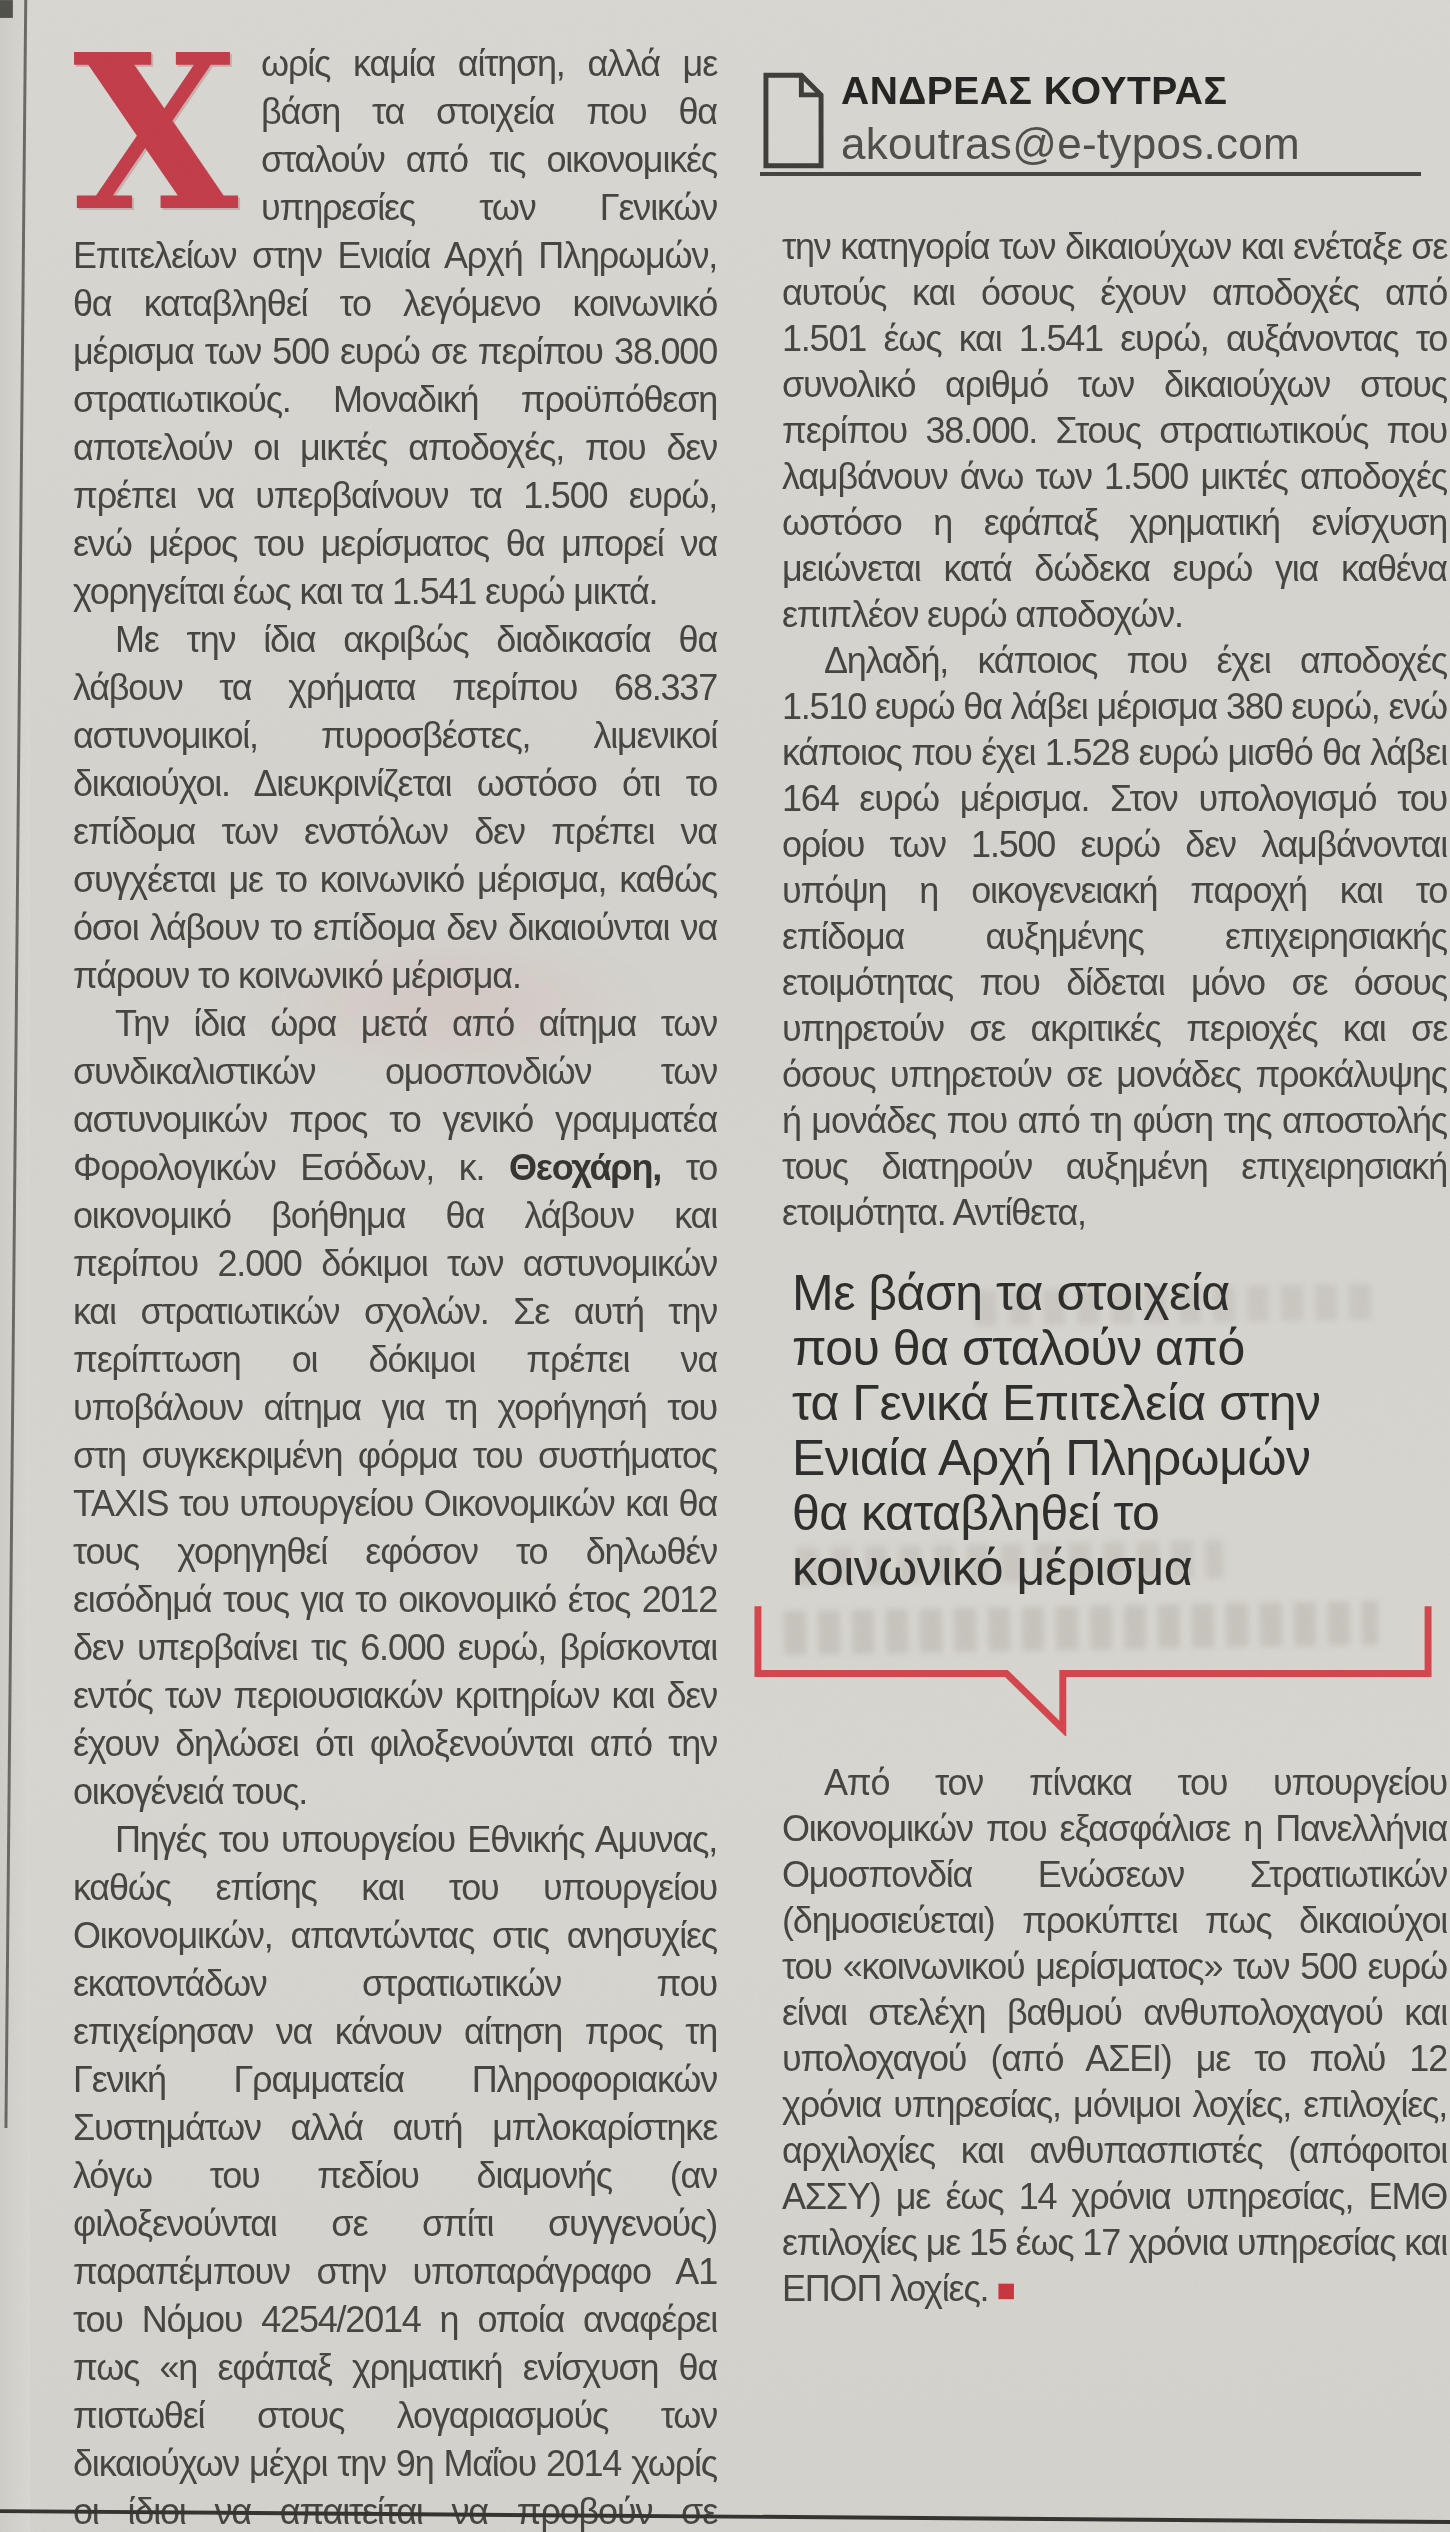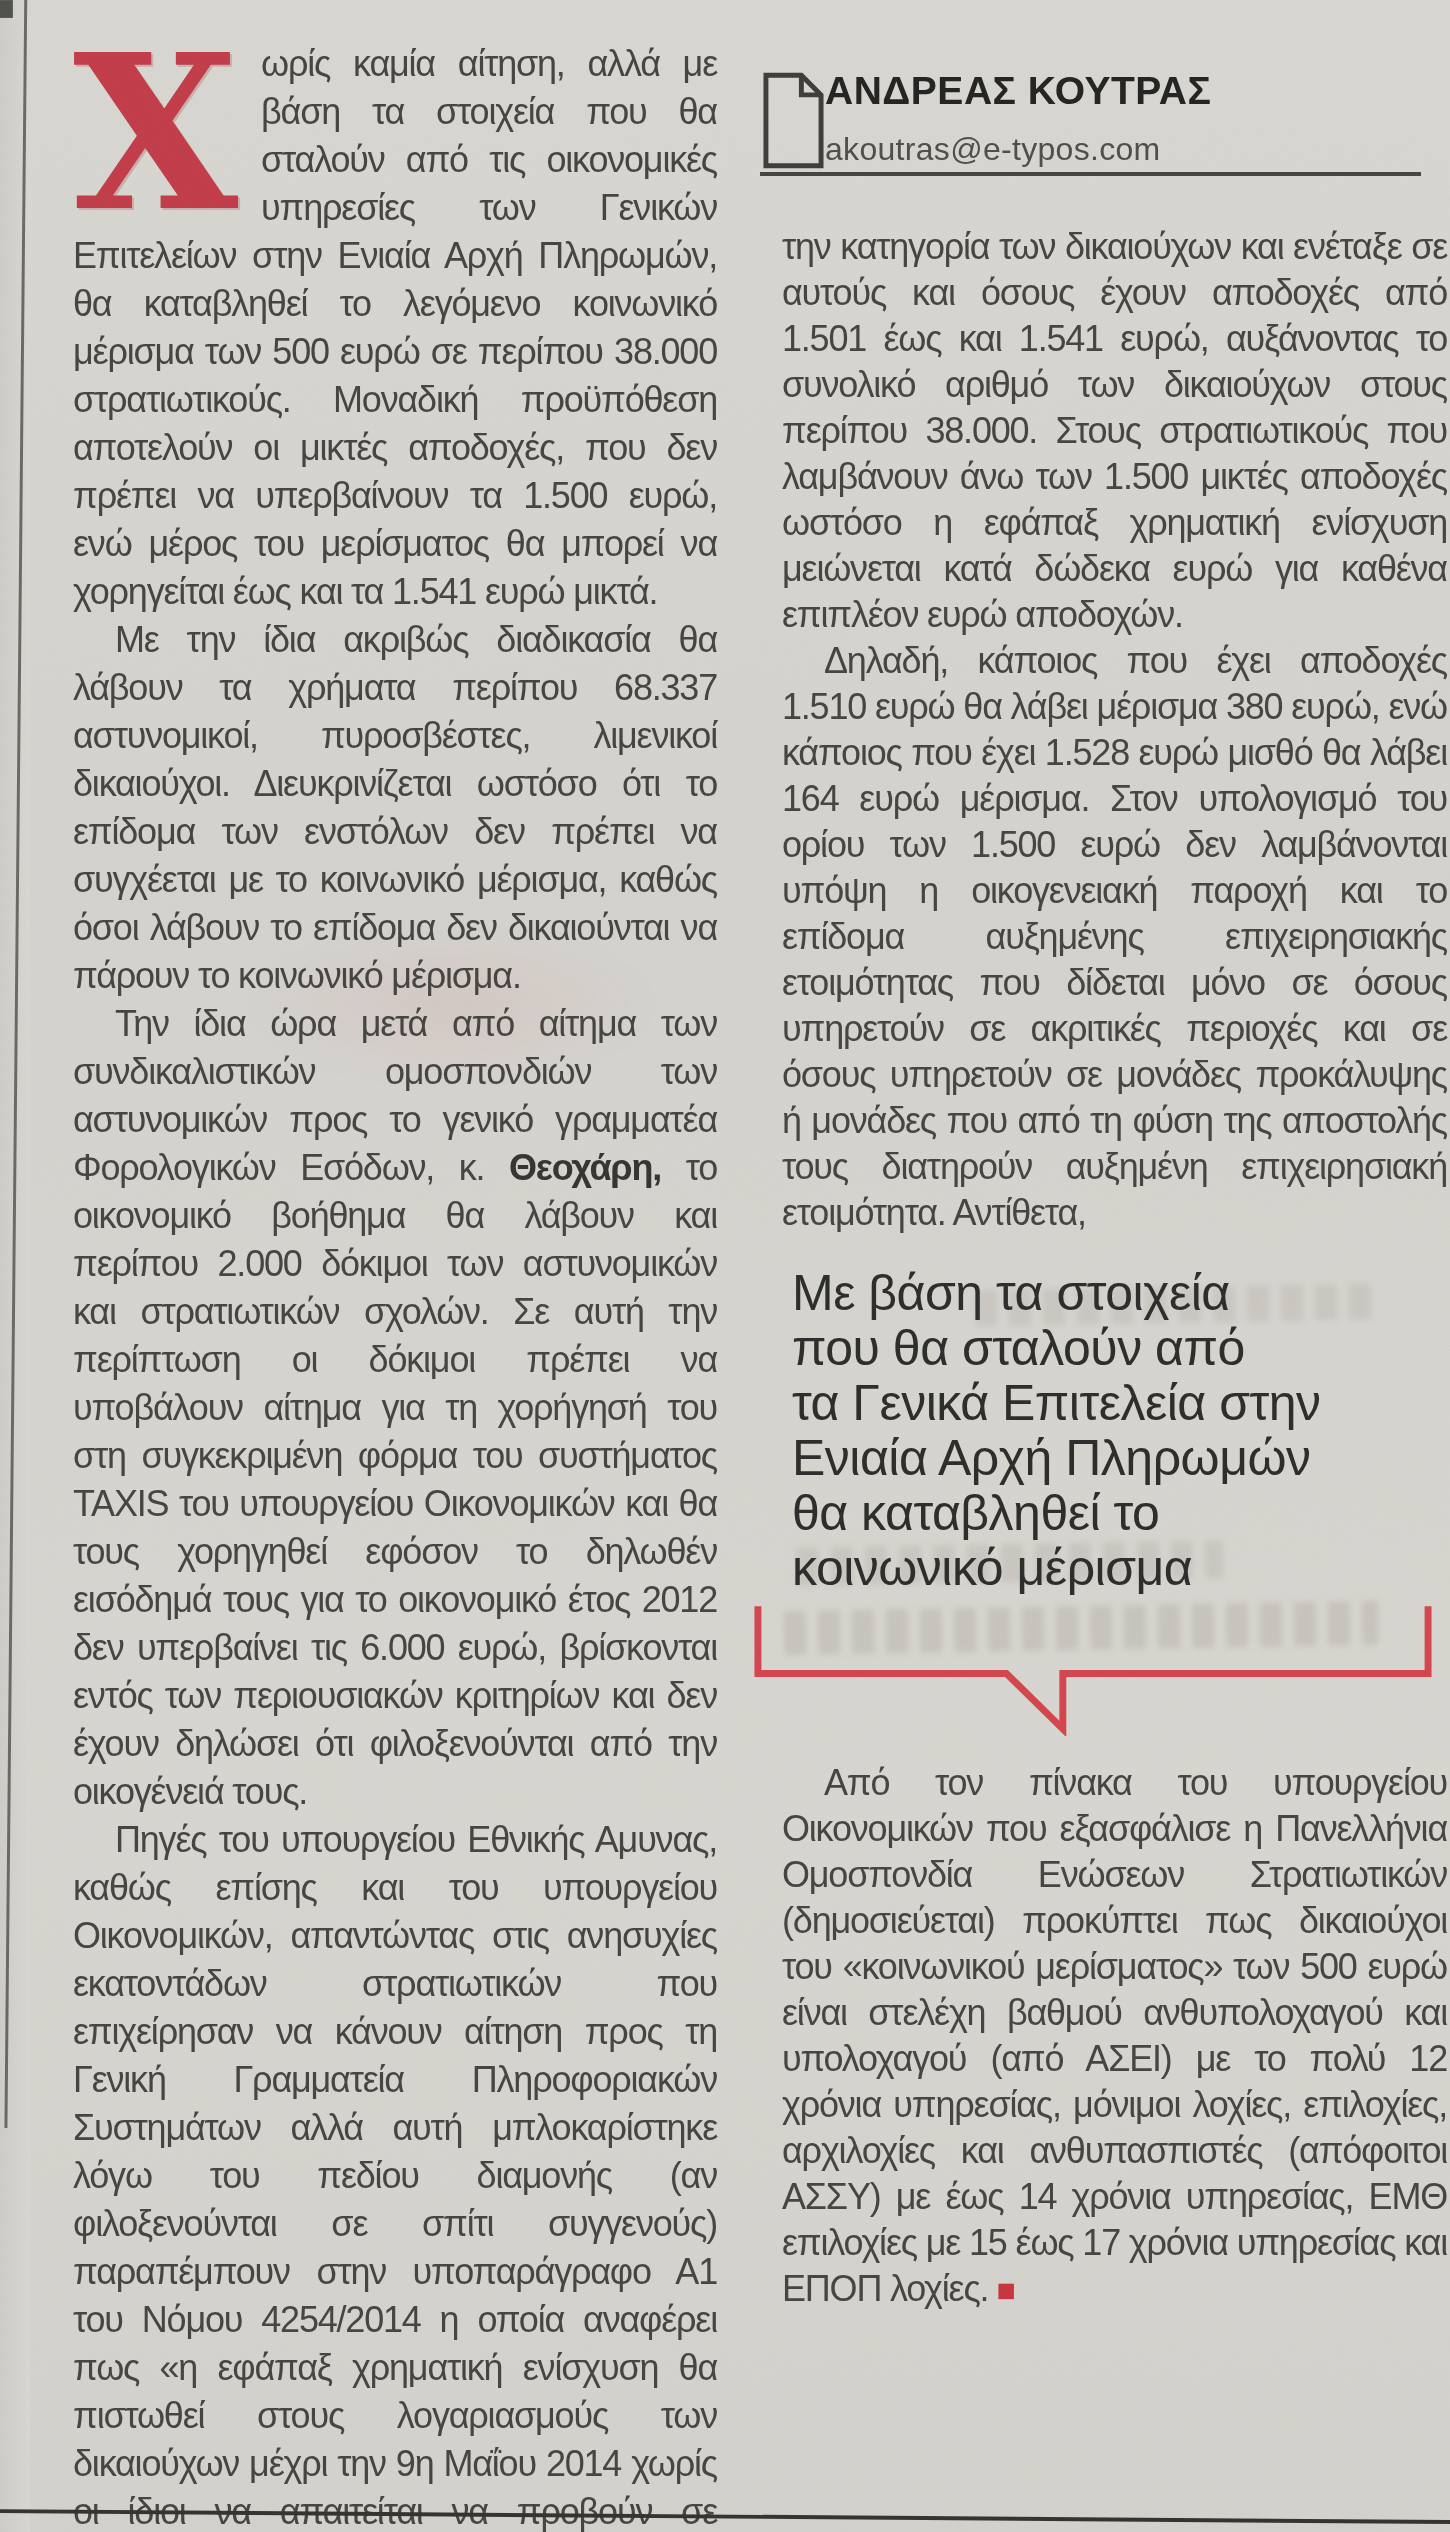--- a/index.html
+++ b/index.html
@@ -25,23 +25,23 @@
   
   .dropcap{
     float:left;
     font-family:"DejaVu Serif",serif;font-weight:bold;
     font-size:213px;line-height:166px;
     color:#c23c49;
     padding:10px 24px 6px 0;
     text-shadow:2px 2px 0 rgba(150,60,60,.25);
   }
   
-  .byline{position:absolute;left:762px;top:71px;display:flex;align-items:flex-start;}
+  .byline{position:absolute;left:762px;top:71px;display:flex;gap:16px;align-items:flex-start;}
   .byline-name{font-weight:bold;font-size:39px;line-height:1.05;color:#232321;letter-spacing:0.5px;}
-  .byline-email{font-size:32px;line-height:1.1;color:#4f4e4a;margin-top:20px;letter-spacing:0.3px;}
+  .byline-email{font-size:44px;line-height:1.1;color:#4f4e4a;margin-top:8px;letter-spacing:0.3px;}
   .byline-rule{position:absolute;left:760px;top:172px;width:661px;border-top:4px solid #454440;}
   
   .pullquote-wrap{position:relative;margin:30px 0 24px -30px;width:683px;}
   .pullquote-text{
     font-weight:normal;font-size:50px;line-height:55px;
     color:#2c2c2a;letter-spacing:-0.5px;
     white-space:pre-line;padding-left:40px;text-align:left;
   }
   .bracket{display:block;margin-top:6px;}
   

